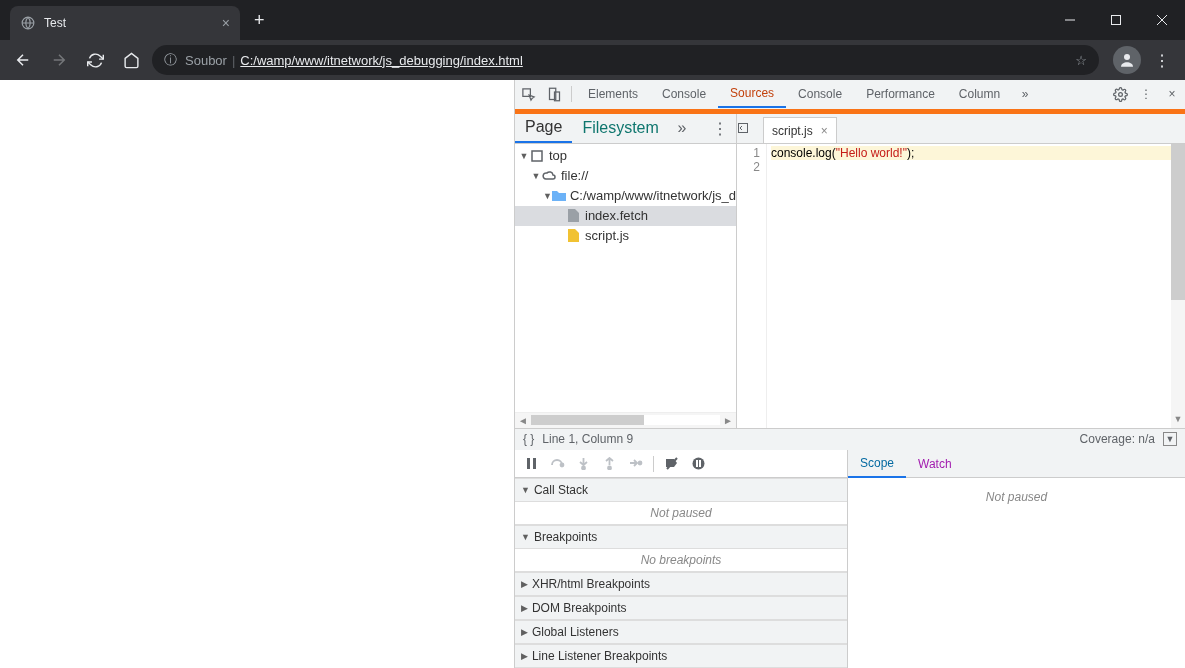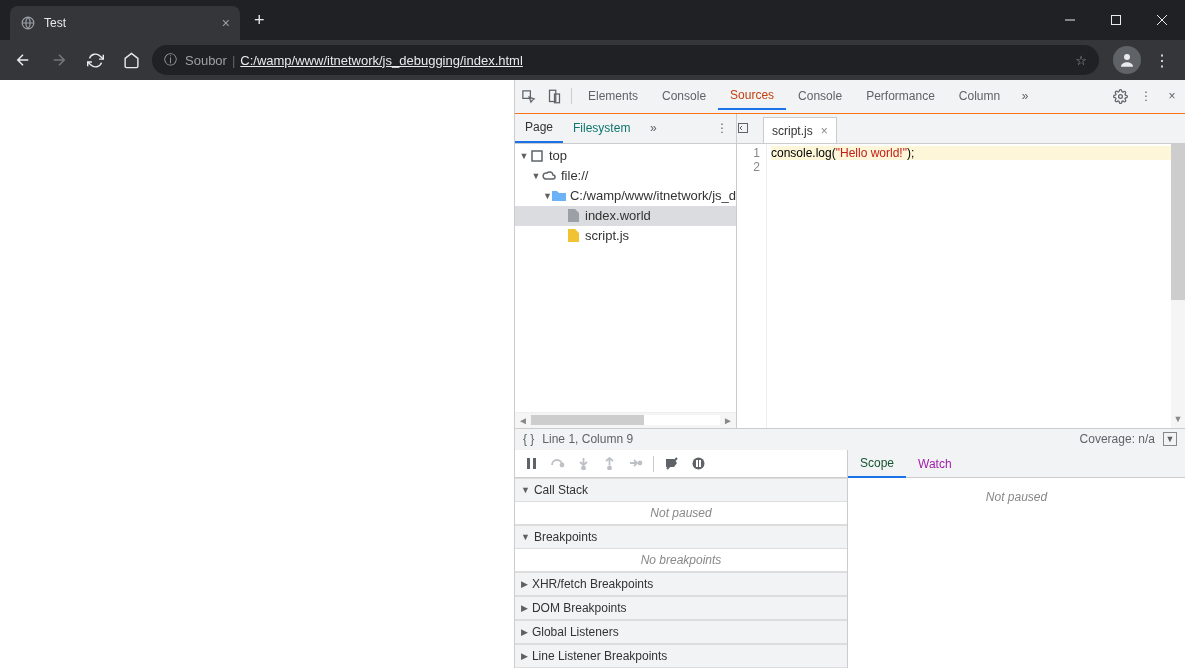--- a/index.html
+++ b/index.html
@@ -22,29 +22,29 @@
 .urlbar .sep { color: #5f6368; margin: 0 5px; }
 .urlbar .path { color: #e8eaed; text-decoration: underline; }
 .urlbar .star { margin-left: auto; color: #9aa0a6; }
 .profile { width: 28px; height: 28px; border-radius: 50%; background: #5f6368; display:flex;align-items:center;justify-content:center;color:#e8eaed;margin-left:8px;}
 .menu { width: 30px; height: 30px; display:flex;align-items:center;justify-content:center;color:#e8eaed;cursor:pointer;}
 
 .content { display: flex; height: 588px; }
 .page { width: 514px; background: #fff; }
 .devtools { flex: 1; background: #f1f3f4; display: flex; flex-direction: column; border-left: 1px solid #ccc; }
 
-.dt-tabs { height: 36px; background: #f1f3f4; border-bottom: 1px solid #f97316; display: flex; align-items: center; font-size: 12px; color: #5f6368; }
+.dt-tabs { height: 36px; background: #f1f3f4; border-bottom: 5px solid #f97316; display: flex; align-items: center; font-size: 12px; color: #5f6368; }
 .dt-iconbtn { width: 26px; height: 28px; display:flex;align-items:center;justify-content:center;color:#5f6368;cursor:pointer;}
 .dt-tab { padding: 0 12px; height: 28px; display:flex;align-items:center;cursor:pointer;}
 .dt-tab.active { color: #c2410c; border-bottom: 2px solid #1a73e8; }
 .dt-right { margin-left: auto; display: flex; }
 
 .dt-row { display: flex; height: 338px; }
 .navigator { width: 222px; background: #fff; border-right: 1px solid #ccc; display:flex;flex-direction:column;}
-.nav-tabs { height: 30px; border-bottom: 1px solid #ccc; display:flex;align-items:center;font-size:12px;background:#f1f3f4;}
+.nav-tabs { height: 30px; border-bottom: 1px solid #ccc; display:flex;align-items:center;font-size:16px;background:#f1f3f4;}
 .nav-tab { padding: 0 10px; height: 30px; display:flex;align-items:center;cursor:pointer;color:#0f766e;}
 .nav-tab.active { color:#333;border-bottom: 2px solid #1a73e8; }
 .nav-more { margin-left: auto; padding: 0 8px; color:#5f6368;}
 .tree { flex: 1; font-size: 13px; color: #333; overflow: hidden; padding-top: 2px;}
 .tree-row { height: 20px; display:flex;align-items:center;cursor:pointer;white-space:nowrap;}
 .tree-row.selected { background: #dadce0; }
 .tri { width: 10px; font-size: 9px; color:#606060; display:inline-block;text-align:center;}
 .ic { width: 16px; display:inline-flex;align-items:center;justify-content:center;margin-right:4px;}
 .hscroll { height: 16px; display:flex;align-items:center;border-top:1px solid #eee;background:#f5f5f5;}
 .hscroll .arr { width:16px;text-align:center;color:#888;cursor:pointer;font-size:10px;}
@@ -75,21 +75,21 @@
 .dbg-btn { width:24px;height:24px;display:flex;align-items:center;justify-content:center;color:#5f6368;cursor:pointer;}
 .dbg-btn.disabled { color:#bdc1c6;}
 .dbg-sep { width:1px;height:16px;background:#ccc;margin:0 4px;}
 .section-hdr { height:24px;background:#f1f3f4;border-bottom:1px solid #ddd;border-top:1px solid #ddd;display:flex;align-items:center;padding:0 6px;font-size:12px;color:#333;cursor:pointer;}
 .section-hdr .tri2 { font-size:9px;margin-right:4px;color:#606060;}
 .section-body { padding:4px 0;text-align:center;font-size:12px;font-style:italic;color:#888;background:#fff;border-bottom:1px solid #ddd;}
 
 .scope { flex:1;background:#fff;display:flex;flex-direction:column;}
 .scope-tabs { height:28px;border-bottom:1px solid #ccc;display:flex;align-items:center;font-size:12px;background:#f1f3f4;}
 .scope-tab { padding:0 12px;height:28px;display:flex;align-items:center;color:#a21caf;cursor:pointer;}
-.scope-tab.active { color:#14532d;border-bottom:2px solid #1a73e8;}
+.scope-tab.active { color:#0369a1;border-bottom:2px solid #1a73e8;}
 .scope-body { flex:1;display:flex;align-items:flex-start;justify-content:center;padding-top:12px;font-style:italic;color:#888;font-size:12px;}
 
 svg { display:block; }
 </style>
 </head>
 <body>
 
 <div class="titlebar">
   <div class="tab">
     <span class="favicon">
@@ -232,21 +232,21 @@
                 </svg>
               </span>
               <span>C:/wamp/www/itnetwork/js_de</span>
             </div>
           <div class="tree-row selected" style="padding-left:50px">
               <span class="ic">
                 <svg width="11" height="13" fill="#9aa0a6">
                   <path d="M0 0h7l4 4v9H0z"></path>
                 </svg>
               </span>
-              <span>index.world</span>
+              <span>index.fetch</span>
             </div>
           <div class="tree-row" style="padding-left:50px">
               <span class="ic">
                 <svg width="11" height="13" fill="#f1c232">
                   <path d="M0 0h7l4 4v9H0z"></path>
                 </svg>
               </span>
               <span>script.js</span>
             </div>
         </div>
@@ -350,21 +350,21 @@
             <span>Call Stack</span>
           </div>
         <div class="section-body">Not paused</div>
         <div class="section-hdr">
             <span class="tri2">▼</span>
             <span>Breakpoints</span>
           </div>
         <div class="section-body">No breakpoints</div>
         <div class="section-hdr">
             <span class="tri2">▶</span>
-            <span>XHR/fetch Breakpoints</span>
+            <span>XHR/html Breakpoints</span>
           </div>
         <div class="section-hdr">
             <span class="tri2">▶</span>
             <span>DOM Breakpoints</span>
           </div>
         <div class="section-hdr">
             <span class="tri2">▶</span>
             <span>Global Listeners</span>
           </div>
         <div class="section-hdr">

